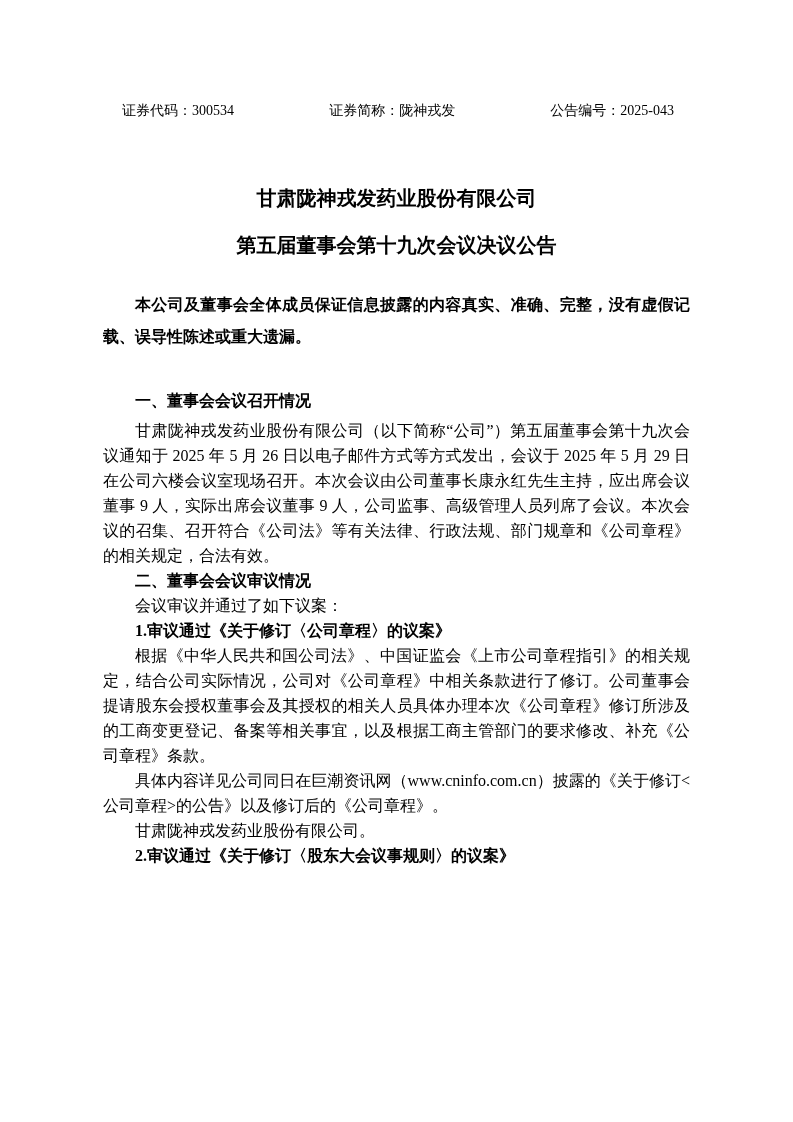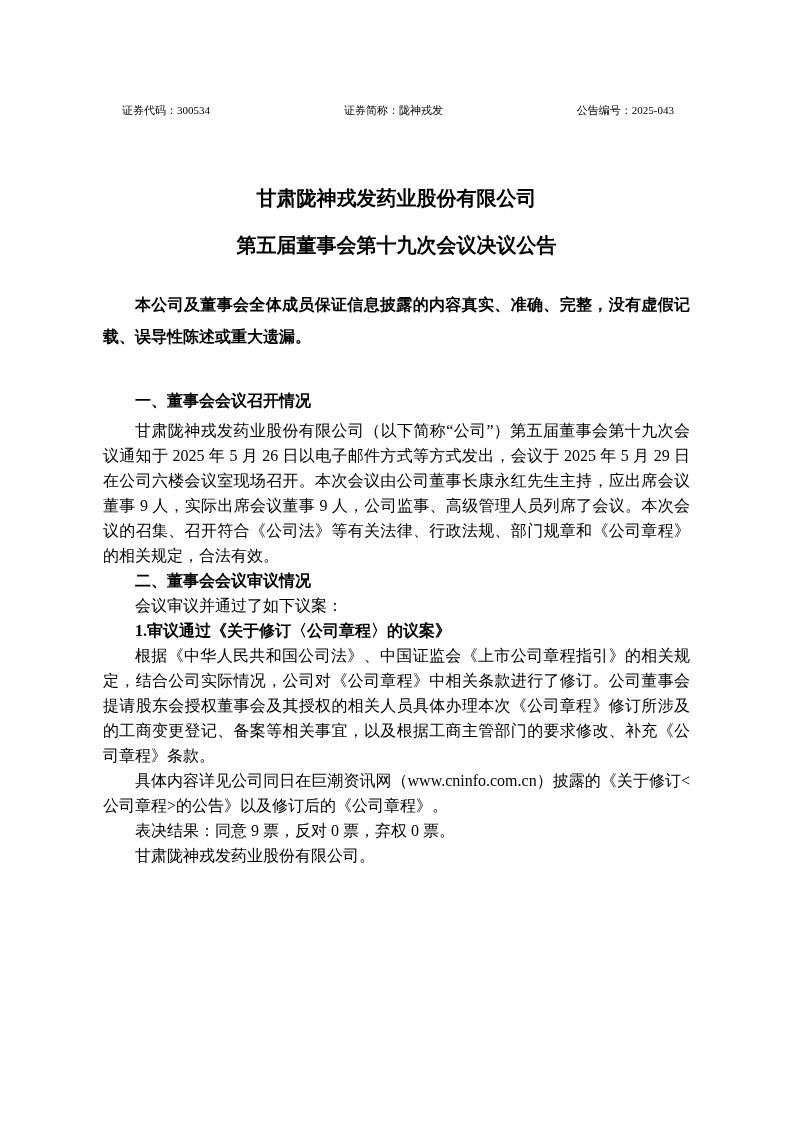--- a/index.html
+++ b/index.html
@@ -17,21 +17,21 @@
     font-family: "Liberation Serif", "DejaVu Serif", serif;
     font-size: 16px;
     box-sizing: border-box;
     padding: 100px 103px 0 103px;
     overflow: hidden;
   }
   .doc-header {
     display: flex;
     justify-content: space-between;
     align-items: baseline;
-    font-size: 11px;
+    font-size: 14px;
     line-height: 21px;
     padding: 0 16px 0 19px;
     white-space: nowrap;
   }
   .doc-title {
     text-align: center;
     font-weight: bold;
     font-size: 20px;
     line-height: 28px;
     margin: 0;
@@ -86,17 +86,17 @@
 
   <p class="sec-heading">一、董事会会议召开情况</p>
   <p class="para">甘肃陇神戎发药业股份有限公司（以下简称“公司”）第五届董事会第十九次会议通知于 2025 年 5 月 26 日以电子邮件方式等方式发出，会议于 2025 年 5 月 29 日在公司六楼会议室现场召开。本次会议由公司董事长康永红先生主持，应出席会议董事 9 人，实际出席会议董事 9 人，公司监事、高级管理人员列席了会议。本次会议的召集、召开符合《公司法》等有关法律、行政法规、部门规章和《公司章程》的相关规定，合法有效。</p>
 
   <p class="sec-heading flow">二、董事会会议审议情况</p>
   <p class="para">会议审议并通过了如下议案：</p>
 
   <p class="para-bold">1.审议通过《关于修订〈公司章程〉的议案》</p>
   <p class="para">根据《中华人民共和国公司法》、中国证监会《上市公司章程指引》的相关规定，结合公司实际情况，公司对《公司章程》中相关条款进行了修订。公司董事会提请股东会授权董事会及其授权的相关人员具体办理本次《公司章程》修订所涉及的工商变更登记、备案等相关事宜，以及根据工商主管部门的要求修改、补充《公司章程》条款。</p>
   <p class="para">具体内容详见公司同日在巨潮资讯网（www.cninfo.com.cn）披露的《关于修订&lt;公司章程&gt;的公告》以及修订后的《公司章程》。</p>
-  <p class="para">表决结果：同意 9 票，反对 0 票，弃权 0 票。</p>
   <p class="para">甘肃陇神戎发药业股份有限公司。</p>
 
+  <p class="para-bold">2.审议通过《关于修订〈股东大会议事规则〉的议案》</p>
 
 </div>
 
 </body></html>

